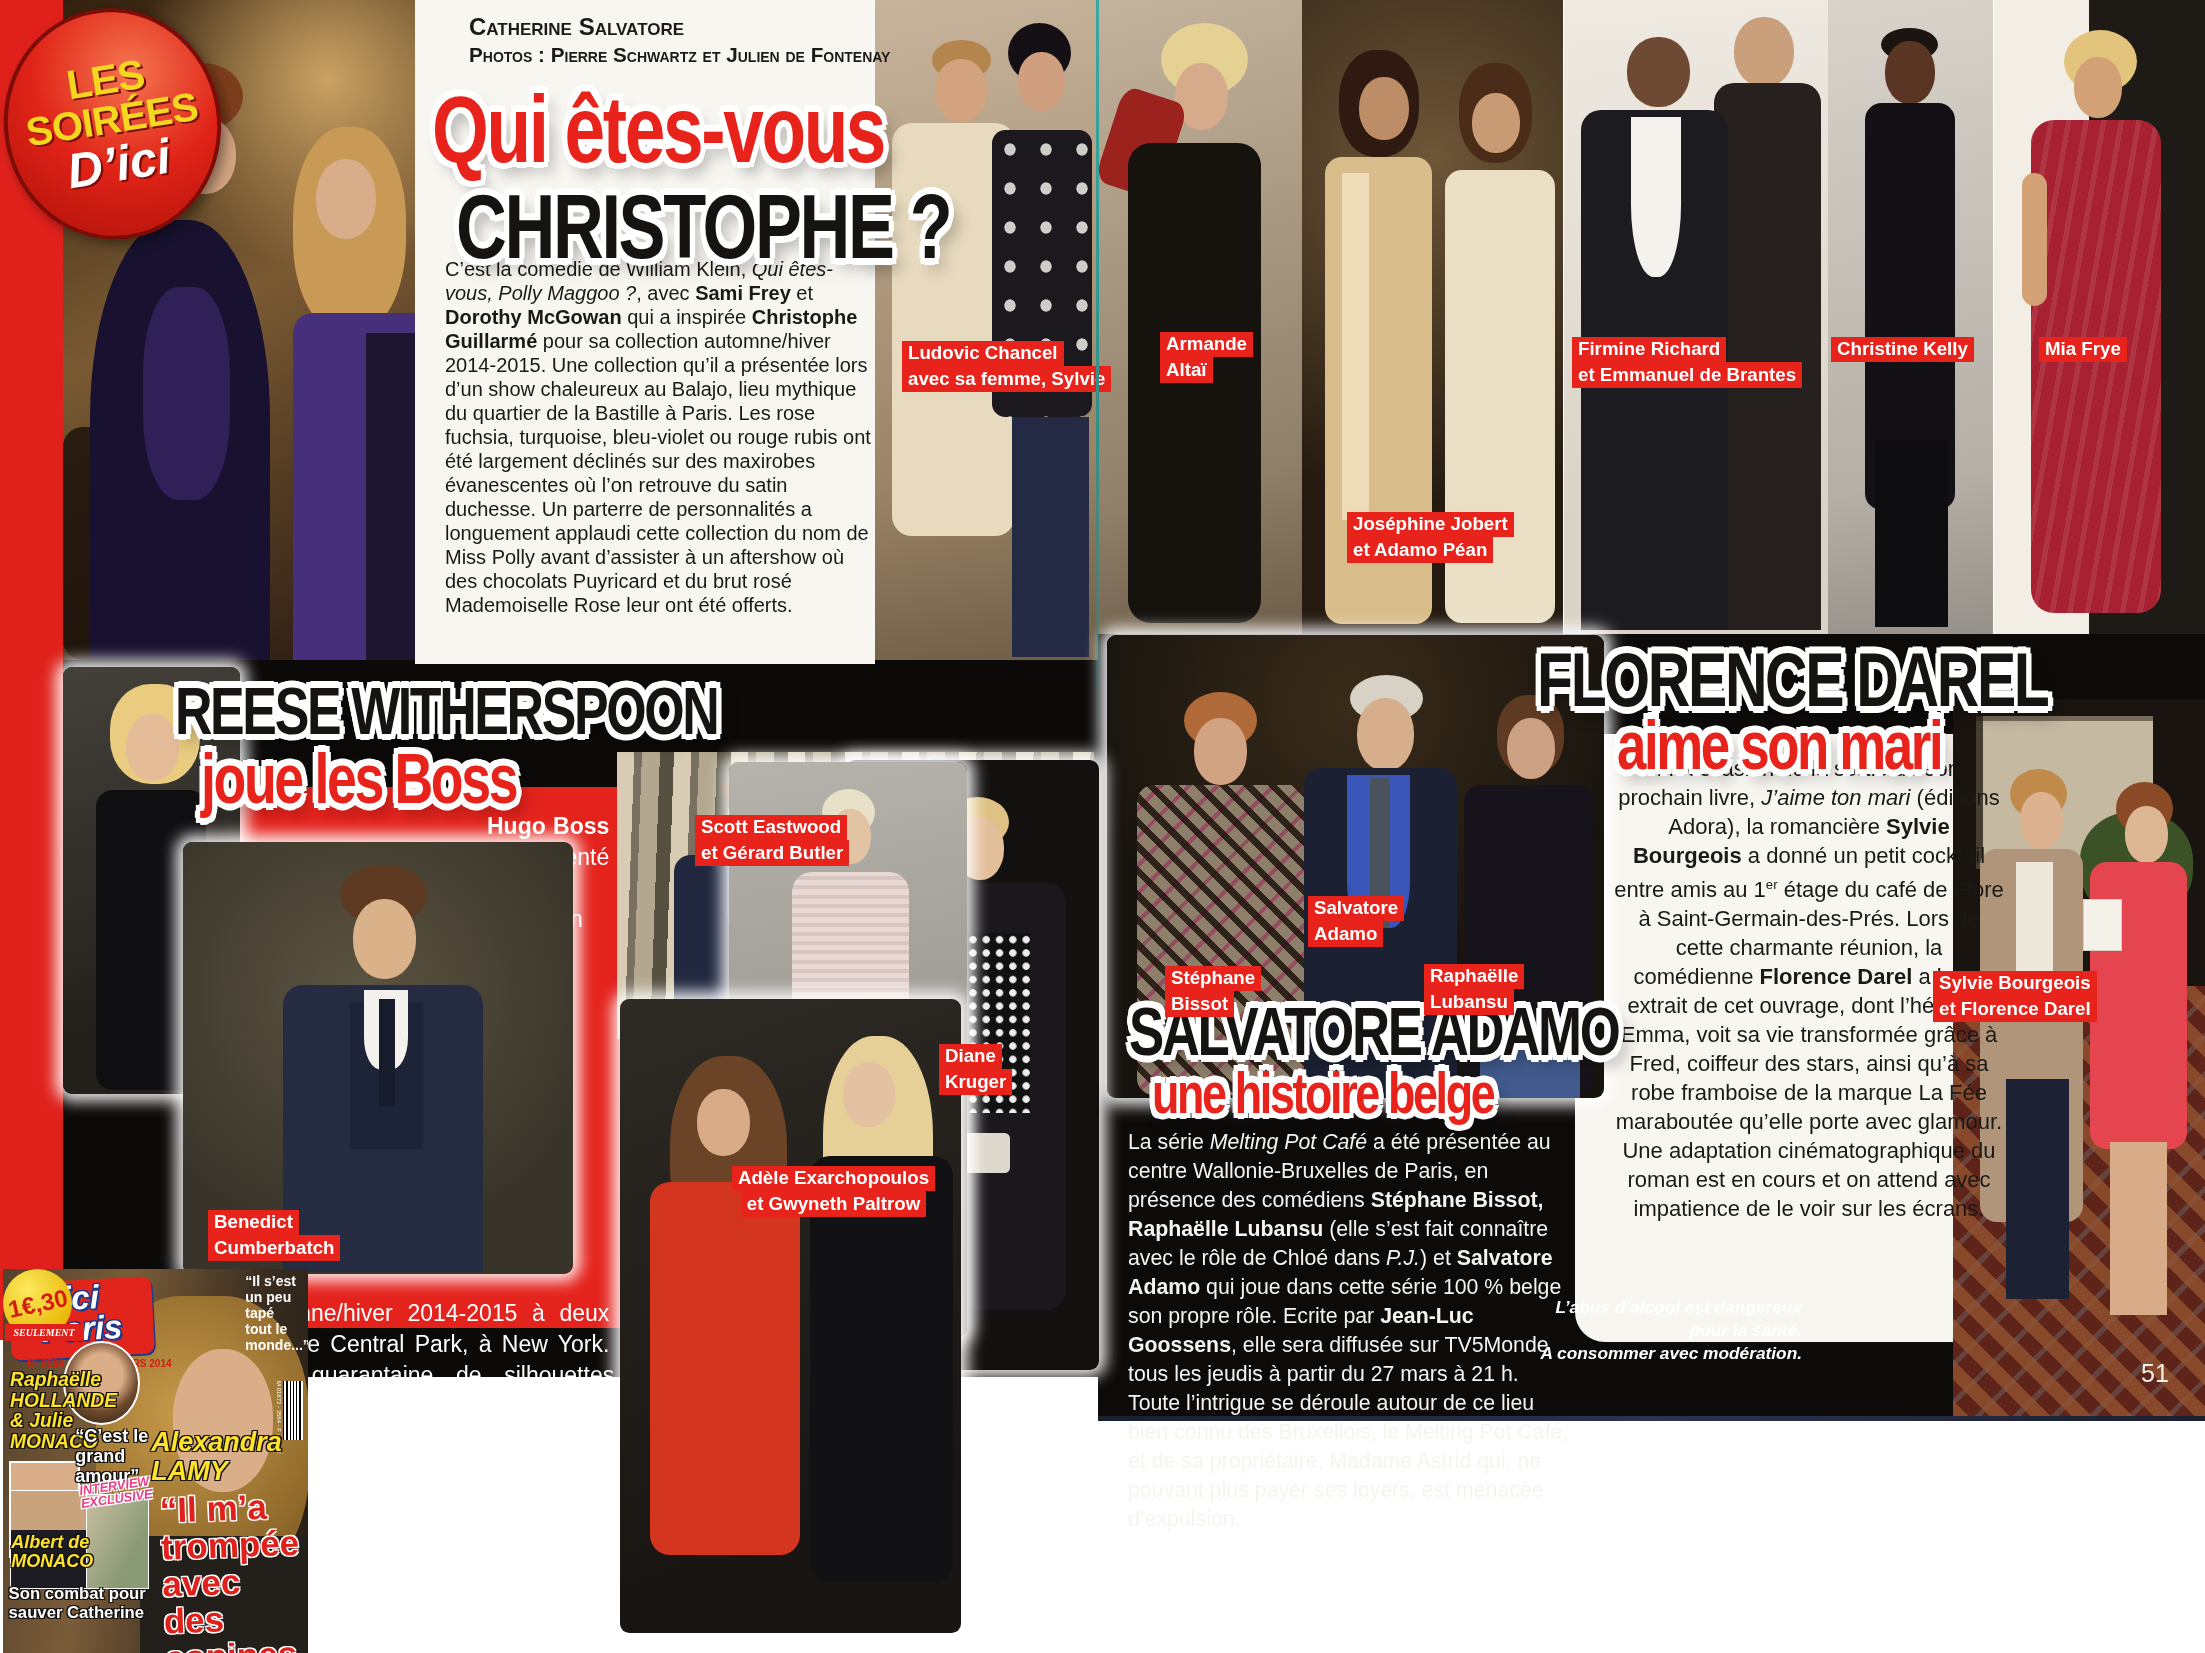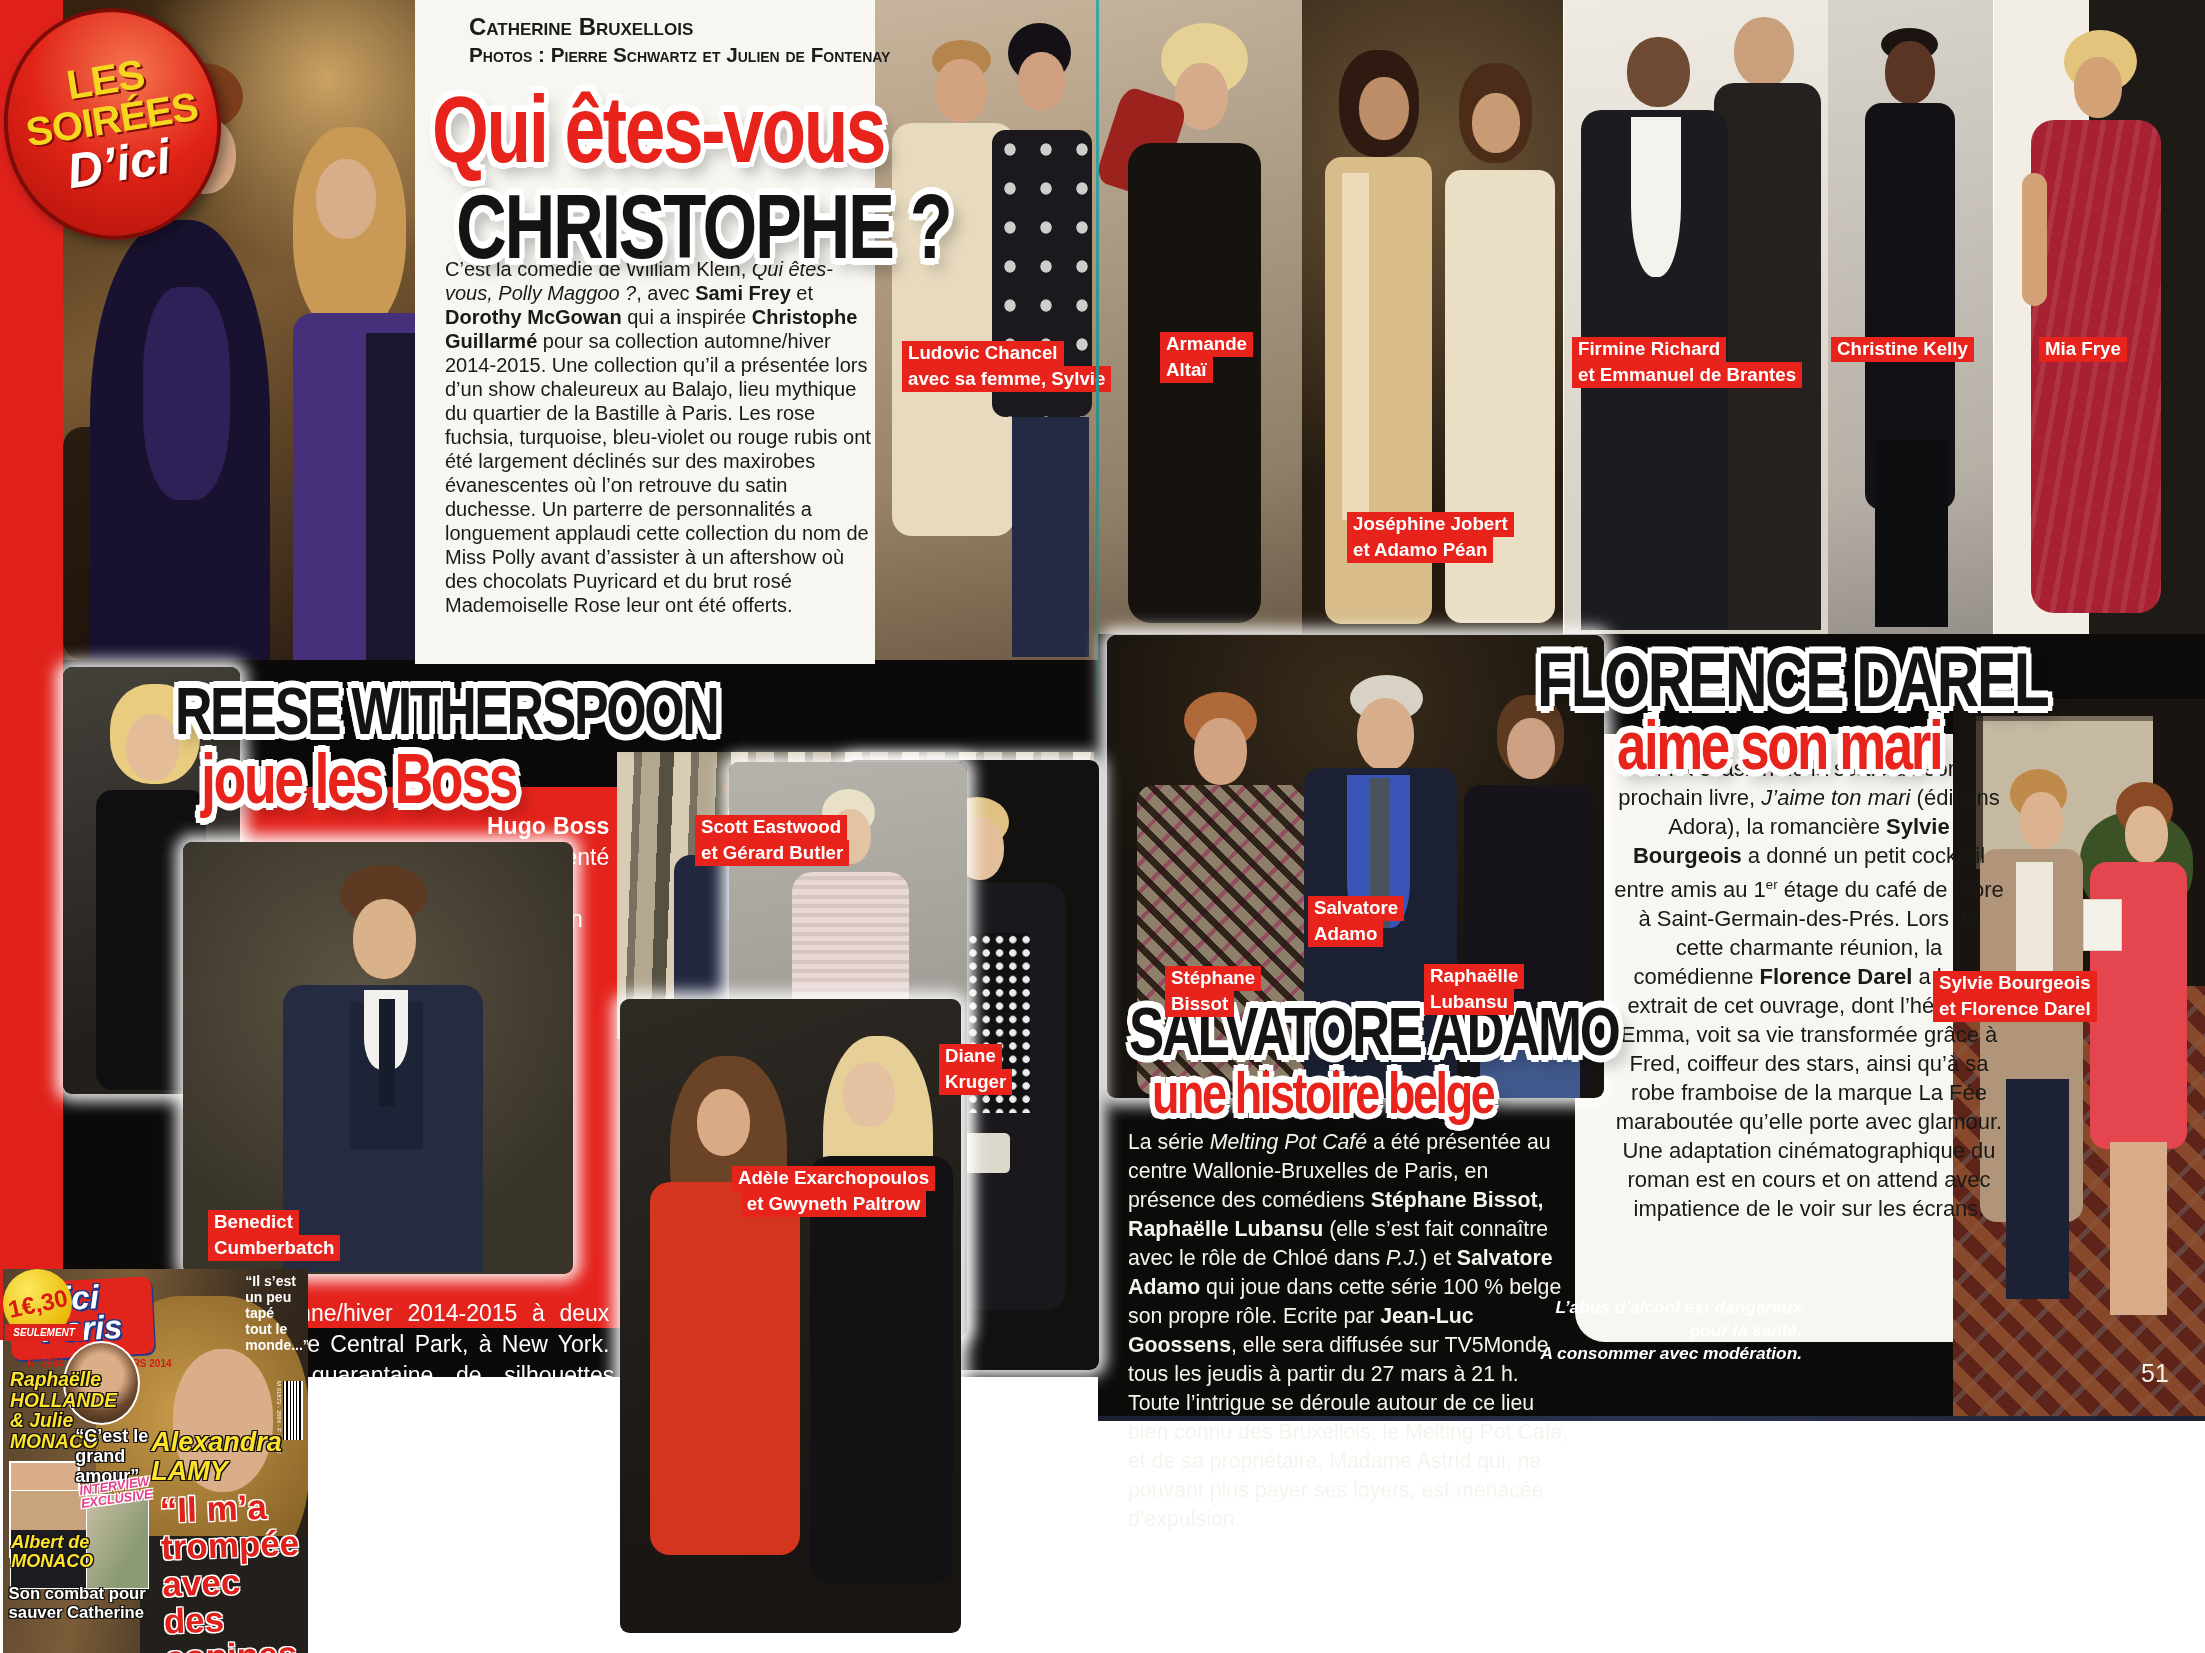--- a/index.html
+++ b/index.html
@@ -74,21 +74,21 @@
   <div class="s" style="left:27px;top:220px;width:180px;height:440px;background:#181230;border-radius:45% 45% 0 0;"></div>
   <div class="s" style="left:80px;top:287px;width:87px;height:213px;background:#3c2a6e;opacity:.65;border-radius:40%;"></div>
   <div class="s" style="left:230px;top:127px;width:113px;height:207px;background:#c89a55;border-radius:45%;"></div>
   <div class="s" style="left:253px;top:159px;width:60px;height:80px;background:#d7ad8a;border-radius:48%;"></div>
   <div class="s" style="left:230px;top:313px;width:140px;height:347px;background:#46307c;border-radius:20px 20px 0 0;"></div>
   <div class="s" style="left:303px;top:333px;width:73px;height:327px;background:#1c1630;"></div>
 </div>
 
 <div class="abs" style="left:415px;top:0;width:460px;height:664px;background:#f8f6f1;z-index:7;"></div>
 
-<div class="by" style="left:469px;top:13.3px;font-size:24px;">Catherine Bruxellois</div>
+<div class="by" style="left:469px;top:13.3px;font-size:24px;">Catherine Salvatore</div>
 <div class="by" style="left:469px;top:43px;font-size:20.7px;">Photos : Pierre Schwartz et Julien de Fontenay</div>
 
 <div class="hl" style="left:432px;top:75px;">
   <span class="cond ow red1" style="font-size:83px;">Qui êtes-vous</span>
 </div>
 <div class="hl" style="left:456px;top:175px;">
   <span class="cond ow blk1" style="font-size:80px;">CHRISTOPHE ?</span>
 </div>
 
 <div class="body-copy" style="left:445px;top:257px;width:427px;font-size:20px;line-height:24px;">C’est la comédie de William Klein, <i>Qui êtes-vous, Polly Maggoo ?</i>, avec <b>Sami Frey</b> et <b>Dorothy McGowan</b> qui a inspirée <b>Christophe Guillarmé</b> pour sa collection automne/hiver 2014-2015. Une collection qu’il a présentée lors d’un show chaleureux au Balajo, lieu mythique du quartier de la Bastille à Paris. Les rose fuchsia, turquoise, bleu-violet ou rouge rubis ont été largement déclinés sur des maxirobes évanescentes où l’on retrouve du satin duchesse. Un parterre de personnalités a longuement applaudi cette collection du nom de Miss Polly avant d’assister à un aftershow où des chocolats Puyricard et du brut rosé Mademoiselle Rose leur ont été offerts.</div>
@@ -371,21 +371,21 @@
     <div style="font-size:33px;line-height:35px;">ici</div>
     <div style="font-size:33px;line-height:35px;margin-top:-4px;">Paris</div>
   </div>
 
   <div class="s" style="left:0;top:0;width:69px;height:69px;border-radius:50%;
               background:radial-gradient(circle at 35% 30%, #fce95e, #e8b400 80%);
               display:flex;align-items:center;justify-content:center;">
     <span style="color:#d61c12;font-weight:bold;font-size:24px;transform:rotate(-12deg);">1€,30</span>
   </div>
   <div class="s" style="left:1.3px;top:55px;width:79px;height:17.3px;background:#e0201a;color:#fff;
-              font-style:italic;font-weight:bold;font-size:10px;text-align:center;line-height:17.3px;">SEULEMENT</div>
+              font-style:italic;font-weight:bold;font-size:10px;text-align:center;line-height:17.3px;font-family:Liberation Serif, serif;">SEULEMENT</div>
 
   <div class="s" style="left:24px;top:89px;color:#d41c12;font-weight:bold;font-size:10px;">N° 3584 - 12 AU 18 MARS 2014</div>
 
   <div class="s lines cov-outline" style="left:6.7px;top:101px;color:#ffe32b;font-weight:bold;font-style:italic;font-size:19.3px;line-height:20.7px;z-index:5;">
       <span class="cl">Raphaëlle</span>
       <span class="cl">HOLLANDE</span>
       <span class="cl">&amp; Julie</span>
       <span class="cl">MONACO</span>
     </div>
 

